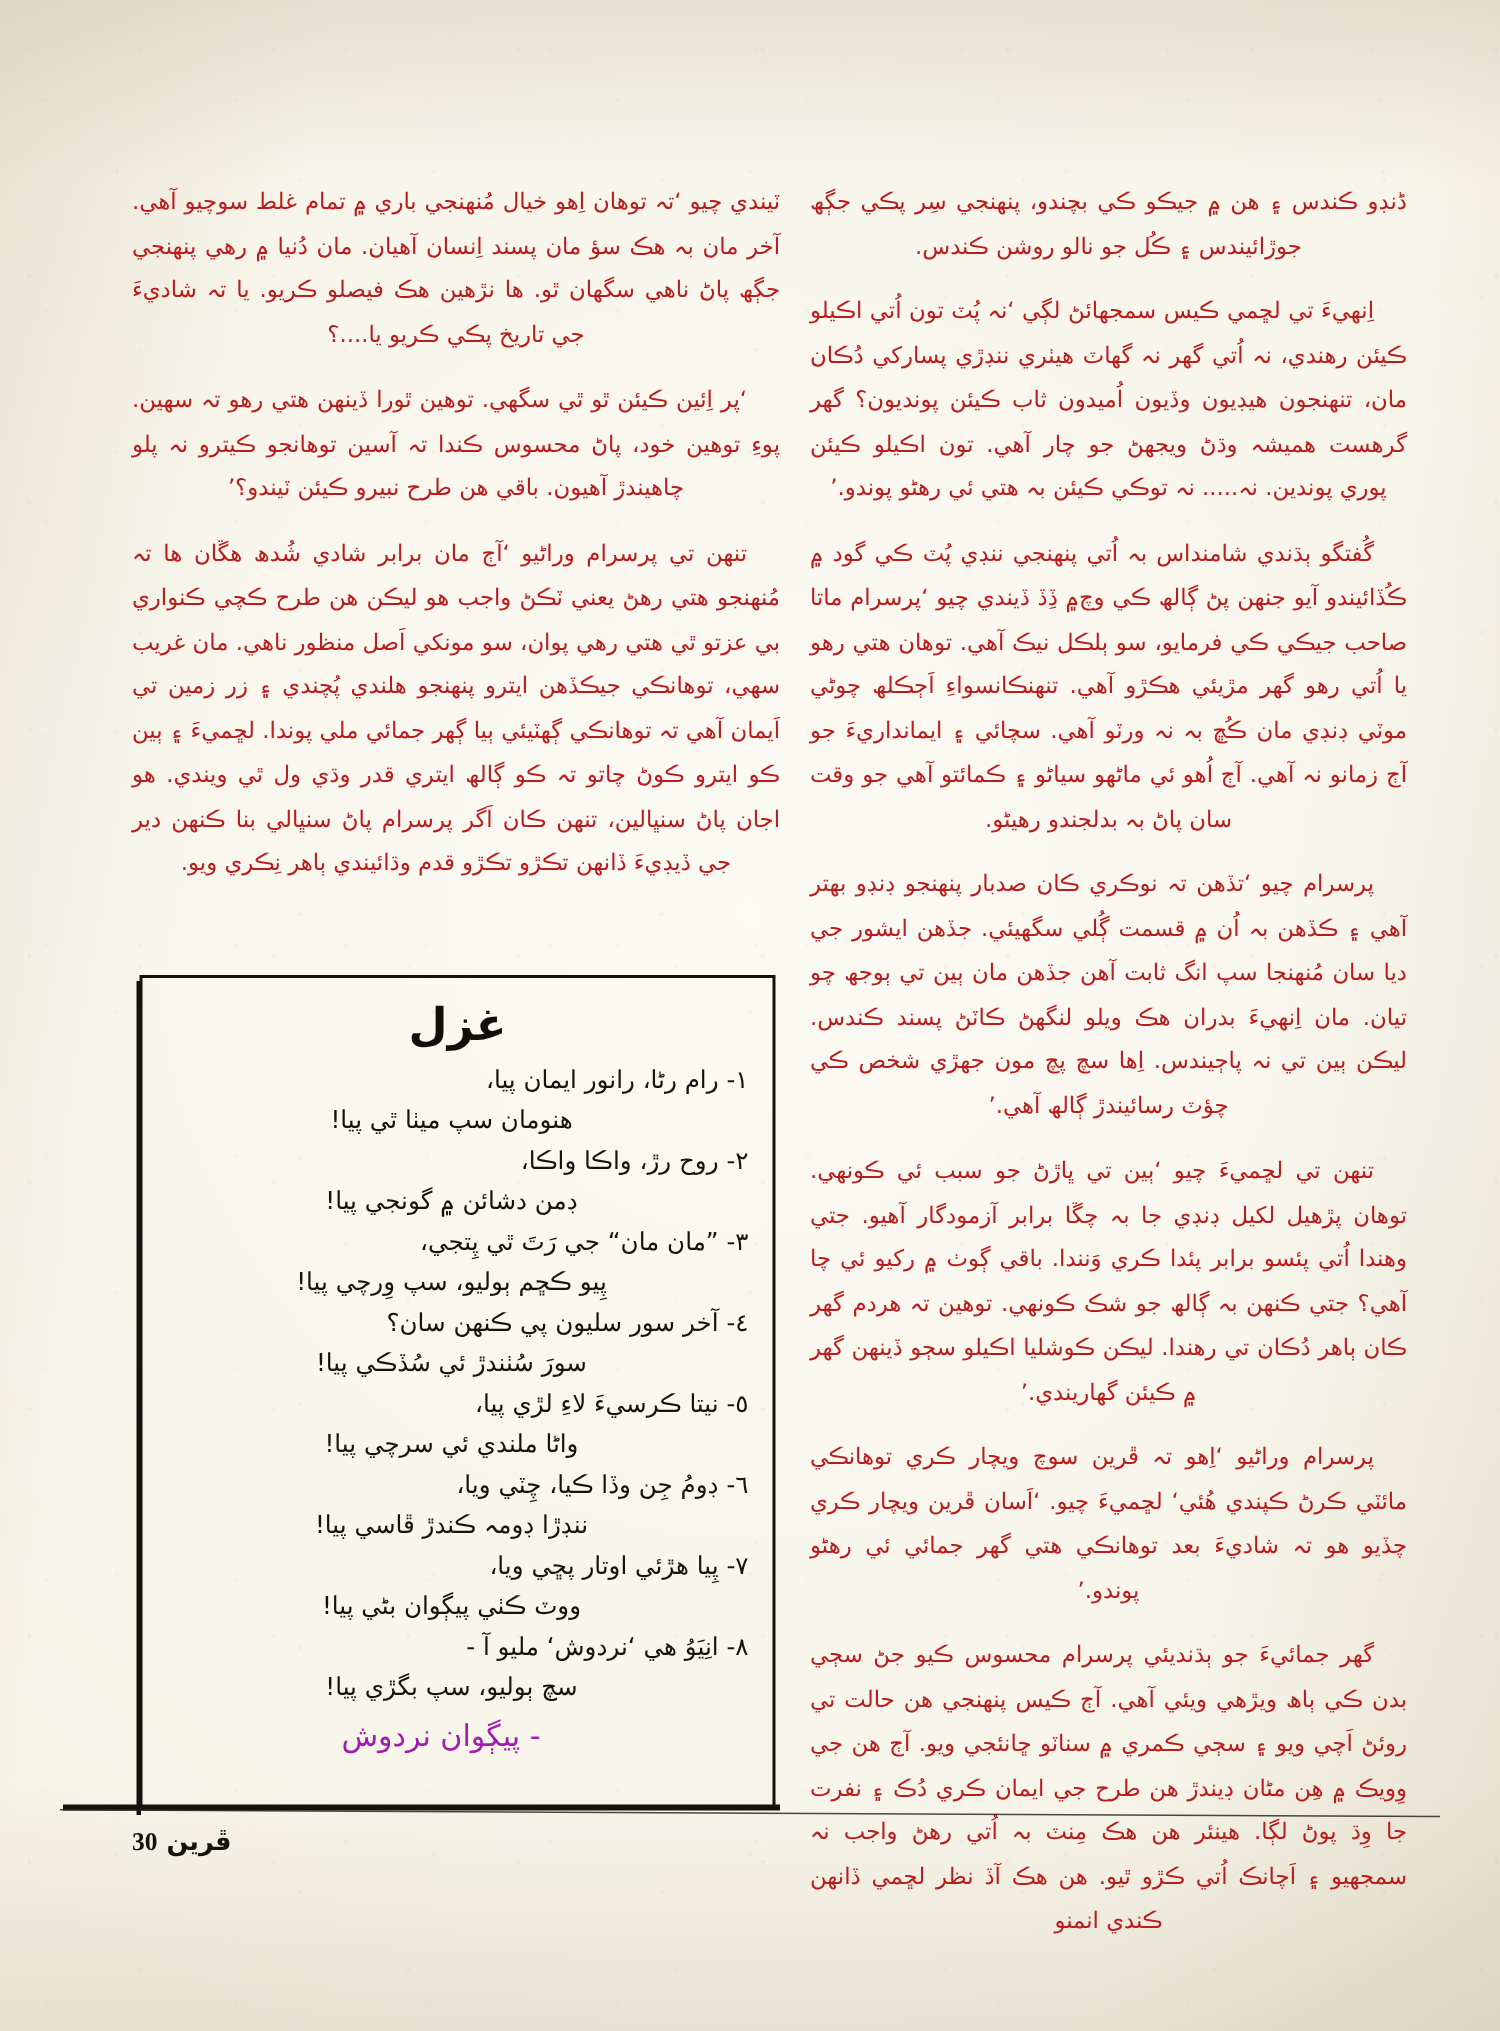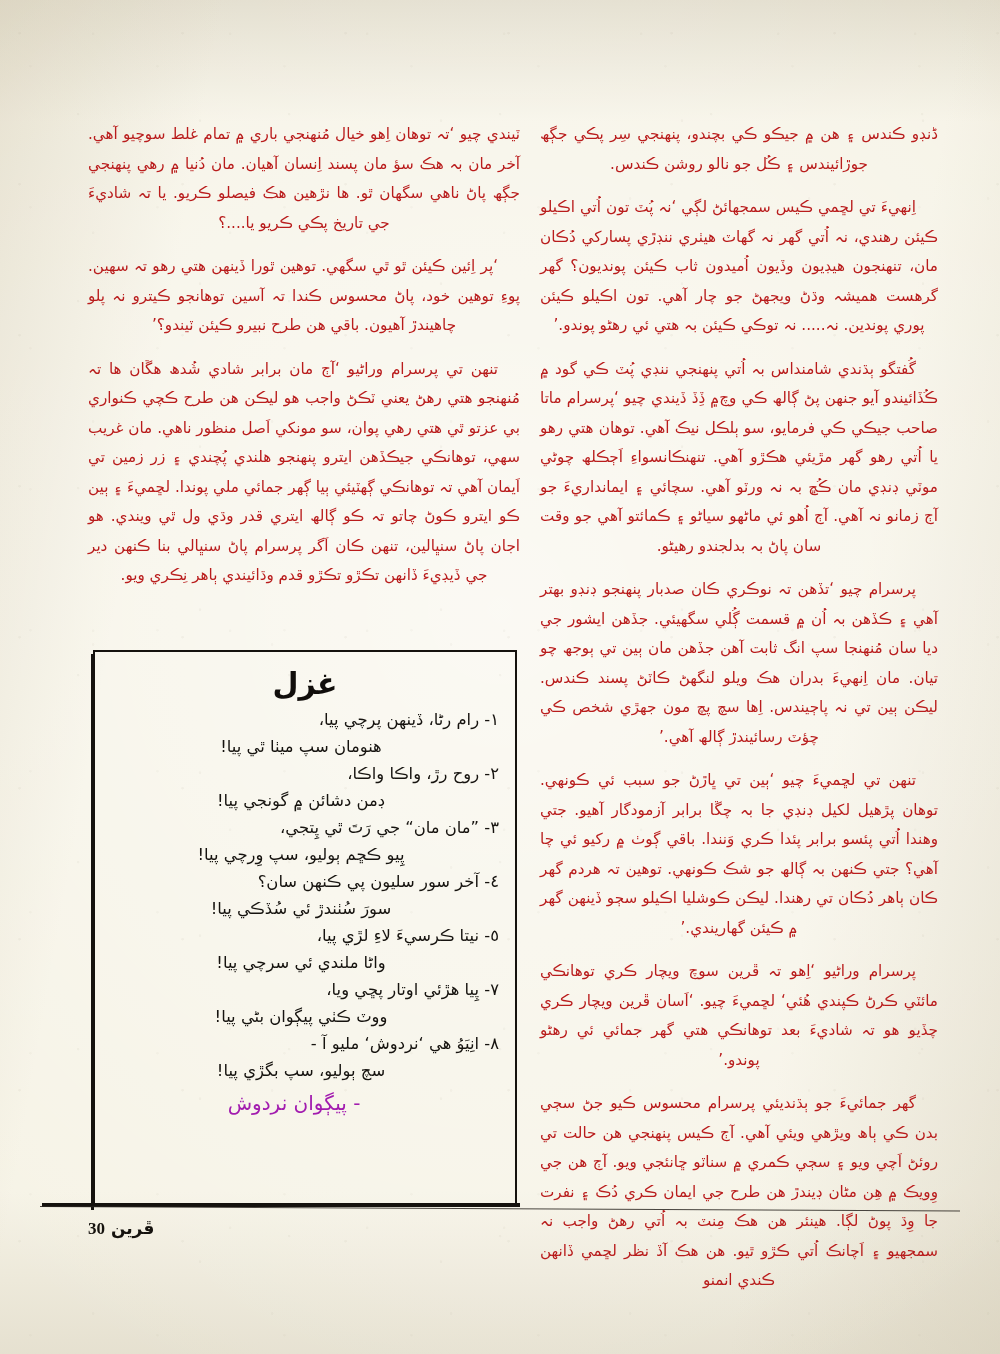--- a/index.html
+++ b/index.html
@@ -167,38 +167,42 @@
   <div class="col" id="col-left">
     <p class="para no-indent">ٽيندي چيو ‘تہ توهان اِهو خيال مُنهنجي باري ۾ تمام غلط سوچيو آهي. آخر مان بہ هڪ سؤ مان پسند اِنسان آهيان. مان دُنيا ۾ رهي پنهنجي جڳھ پاڻ ناهي سگهان ٿو. ها نڙهين هڪ فيصلو ڪريو. يا تہ شاديءَ جي تاريخ پڪي ڪريو يا....؟</p>
     <p class="para">‘پر اِئين ڪيئن ٿو ٿي سگهي. توهين ٿورا ڏينهن هتي رهو تہ سهين. پوءِ توهين خود، پاڻ محسوس ڪندا تہ آسين توهانجو ڪيترو نہ پلو چاهيندڙ آهيون. باقي هن طرح نبيرو ڪيئن ٽيندو؟’</p>
     <p class="para">تنهن تي پرسرام وراڻيو ‘آڄ مان برابر شادي شُدھ هڱان ها تہ مُنهنجو هتي رهڻ يعني ٽڪڻ واجب هو ليڪن هن طرح ڪچي ڪنواري بي عزتو ٿي هتي رهي پوان، سو مونکي اَصل منظور ناهي. مان غريب سهي، توهانڪي جيڪڏهن ايترو پنهنجو هلندي پُچندي ۽ زر زمين تي اَيمان آهي تہ توهانڪي ڳهٽيئي ٻيا ڳهر جمائي ملي پوندا. لڇميءَ ۽ ٻين ڪو ايترو ڪوڻ چاتو تہ ڪو ڳالھ ايتري قدر وڌي ول ٿي ويندي. هو اجان پاڻ سنڀالين، تنهن ڪان اَگر پرسرام پاڻ سنڀالي بنا ڪنهن دير جي ڏيڊيءَ ڏانهن تڪڙو تڪڙو قدم وڌائيندي ٻاهر نِڪري ويو.</p>
   </div>
 
   <div id="ghazal-box">
     <div id="ghazal-title">غزل</div>
 
     <div class="couplet">
-      <span class="ln first"><span>١-</span> <span>رام رڻا، ڏينهن پرچي پيا،</span></span>
+      <span class="ln first"><span>١-</span> <span>رام رڻا، رانور ايمان پيا،</span></span>
       <span class="ln second">هنومان سپ ميٺا ٿي پيا!</span>
     </div>
     <div class="couplet">
       <span class="ln first"><span>٢-</span> <span>روح رڙ، واڪا واڪا،</span></span>
       <span class="ln second">ڊمن دشائن ۾ گونجي پيا!</span>
     </div>
     <div class="couplet">
       <span class="ln first"><span>٣-</span> <span>”مان مان“ جي رَتَ ٿي پِتجي،</span></span>
       <span class="ln second">پِيو ڪڇم ٻوليو، سپ وِرچي پيا!</span>
     </div>
     <div class="couplet">
       <span class="ln first"><span>٤-</span> <span>آخر سور سليون پي ڪنهن سان؟</span></span>
       <span class="ln second">سورَ سُٺندڙ ئي سُڏڪي پيا!</span>
     </div>
     <div class="couplet">
       <span class="ln first"><span>٥-</span> <span>نيتا ڪرسيءَ لاءِ لڙي پيا،</span></span>
       <span class="ln second">واڻا ملندي ئي سرچي پيا!</span>
+    </div>
+    <div class="couplet">
+      <span class="ln first"><span>٦-</span> <span>ڊومُ جِن وڏا ڪيا، چِٽي ويا،</span></span>
+      <span class="ln second">ننڊڙا ڊومہ ڪندڙ ڦاسي پيا!</span>
     </div>
     <div class="couplet">
       <span class="ln first"><span>٧-</span> <span>پِيا هڙئي اوتار پڇي ويا،</span></span>
       <span class="ln second">ووٽ ڪٺي پيڳوان بڻي پيا!</span>
     </div>
     <div class="couplet">
       <span class="ln first"><span>٨-</span> <span>انِيَوُ هي ‘نردوش‘ مليو آ -</span></span>
       <span class="ln second">سچ ٻوليو، سپ بگڙي پيا!</span>
     </div>
 

